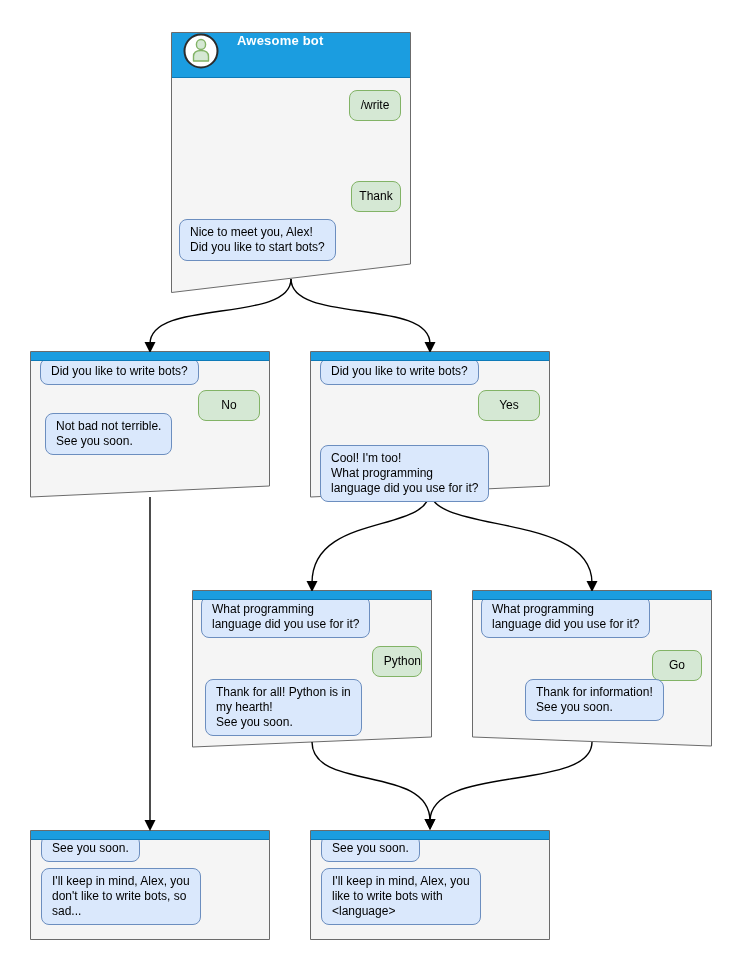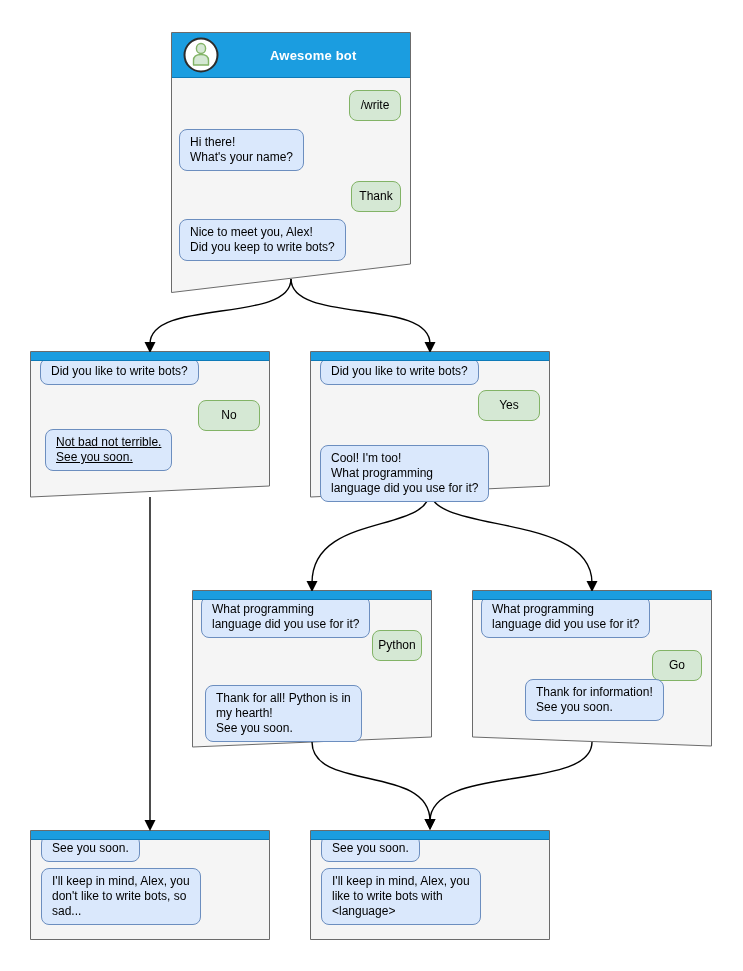--- a/index.html
+++ b/index.html
@@ -17,21 +17,21 @@
   .edge{fill:none;stroke:var(--connector-color,#000);stroke-width:1.4;}
   #arrowhead path{fill:var(--connector-color,#000);}
   
   .chat-window{position:absolute;width:240px;z-index:1;}
   .titlebar{
     position:absolute;left:1px;top:1px;width:238px;
     background:var(--titlebar-blue,#1b9de0);
     border-bottom:1px solid #0d7ab8;
     box-sizing:border-box;
     z-index:3;
-    display:flex;align-items:center;gap:33px;
+    display:flex;
   }
   .titlebar.big{height:45px;}
   .titlebar.slim{height:9px;}
   .bot-title{
     color:var(--title-text,#fff);
     font-size:13px;font-weight:bold;
     margin-left:18px;letter-spacing:.2px;
   }
   .avatar{
     width:36px;height:36px;margin-left:11px;flex:0 0 auto;
@@ -88,50 +88,48 @@
 <div class="chat-window" style="left:171px;top:32px;height:261px;">
   <div class="titlebar big">
     <svg class="avatar" viewBox="0 0 36 36">
       <circle cx="18" cy="18" r="16.5" fill="#ffffff" stroke="#2c2c2c" stroke-width="2"></circle>
       <ellipse cx="18" cy="11.5" rx="4.6" ry="5" fill="var(--avatar-fill,#d5e8d4)" stroke="var(--avatar-stroke,#82b366)" stroke-width="1.4"></ellipse>
       <path d="M10.5,28 L10.5,23.5 Q10.5,17.5 18,17.5 Q25.5,17.5 25.5,23.5 L25.5,28 Z" fill="var(--avatar-fill,#d5e8d4)" stroke="var(--avatar-stroke,#82b366)" stroke-width="1.4" stroke-linejoin="round"></path>
     </svg>
     <span class="bot-title">Awesome bot</span>
   </div>
   <div class="bubble user-bubble w52" style="right:10px;top:58px;">/write</div>
-  <div class="bubble bot-bubble" style="left:8px;top:97px;">Hi there!
-What's your name?</div>
   <div class="bubble user-bubble w50" style="right:10px;top:149px;">Thank</div>
   <div class="bubble bot-bubble" style="left:8px;top:187px;">Nice to meet you, Alex!
-Did you keep to write bots?</div>
+Did you like to start bots?</div>
 </div>
 
 <div class="chat-window" style="left:30px;top:351px;height:146px;">
   <div class="titlebar slim"></div>
   <div class="bubble bot-bubble" style="left:10px;top:7px;">Did you like to write bots?</div>
-  <div class="bubble user-bubble w62" style="right:10px;top:49px;">No</div>
-  <div class="bubble bot-bubble" style="left:15px;top:78px;text-decoration:underline;">Not bad not terrible.
+  <div class="bubble user-bubble w62" style="right:10px;top:39px;">No</div>
+  <div class="bubble bot-bubble" style="left:15px;top:62px;">Not bad not terrible.
 See you soon.</div>
 </div>
 
 <div class="chat-window" style="left:310px;top:351px;height:146px;">
   <div class="titlebar slim"></div>
   <div class="bubble bot-bubble" style="left:10px;top:7px;">Did you like to write bots?</div>
   <div class="bubble user-bubble w62" style="right:10px;top:39px;margin-left:14px;">Yes</div>
   <div class="bubble bot-bubble" style="left:10px;top:94px;">Cool! I'm too!
 What programming
 language did you use for it?</div>
 </div>
 
 <div class="chat-window" style="left:192px;top:590px;height:157px;">
   <div class="titlebar slim"></div>
   <div class="bubble bot-bubble" style="left:9px;top:6px;">What programming
 language did you use for it?</div>
-  <div class="bubble user-bubble w50" style="right:10px;top:40px;">Python</div>
-  <div class="bubble bot-bubble" style="left:13px;top:95px;">Thank for all! Python is in
+  <div class="bubble user-bubble w50" style="right:10px;top:56px;text-align:right;">Python</div>
+  <div class="bubble bot-bubble" style="left:13px;top:89px;">Thank for all! Python is in
 my hearth!
 See you soon.</div>
 </div>
 
 <div class="chat-window" style="left:472px;top:590px;height:156px;">
   <div class="titlebar slim"></div>
   <div class="bubble bot-bubble" style="left:9px;top:6px;">What programming
 language did you use for it?</div>
   <div class="bubble user-bubble w50" style="right:10px;top:60px;">Go</div>
   <div class="bubble bot-bubble" style="left:11px;top:89px;margin-left:42px;">Thank for information!

